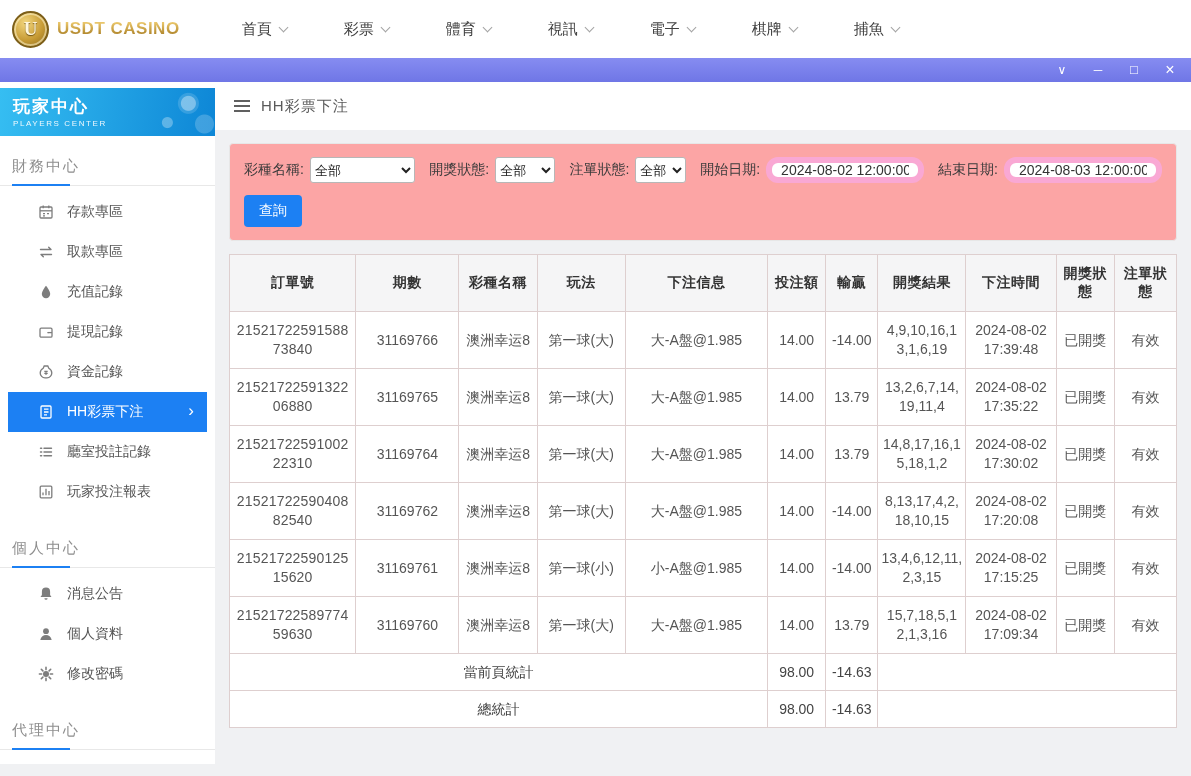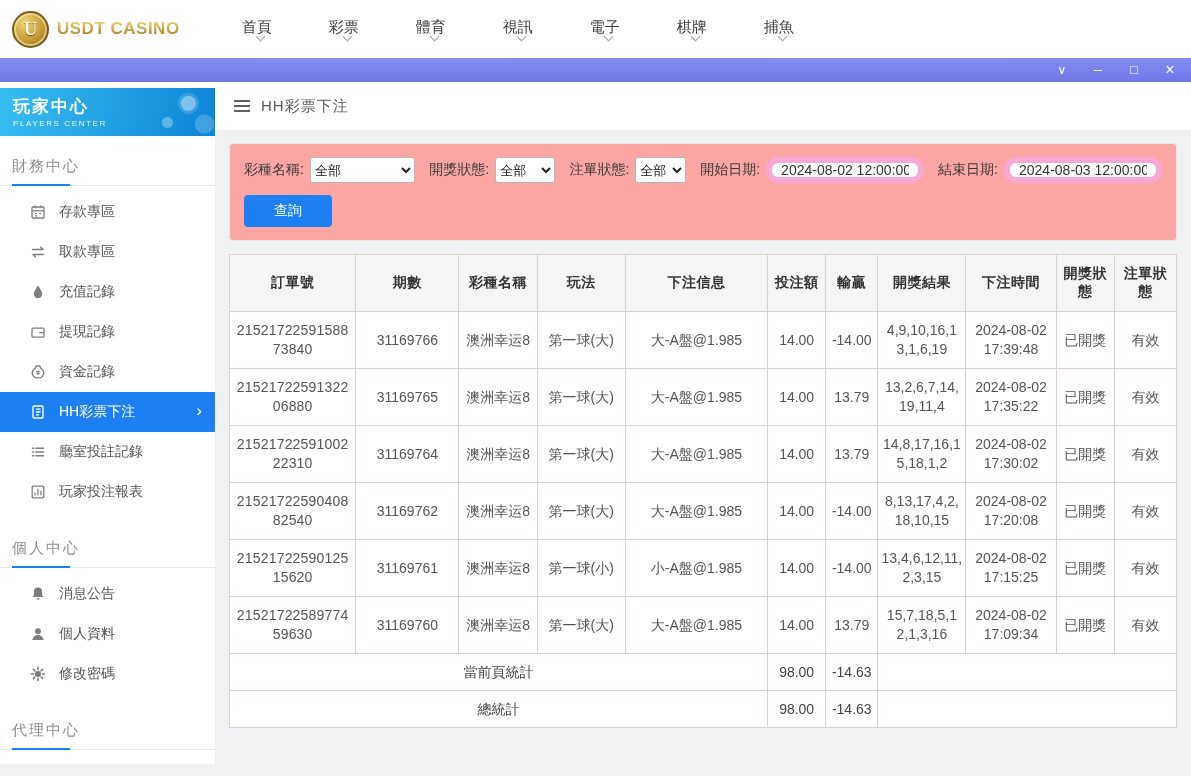--- a/index.html
+++ b/index.html
@@ -14,21 +14,21 @@
   .coin { width:37px; height:37px; border-radius:50%;
     background: radial-gradient(circle at 35% 30%, #f2d67e, #c79b35 55%, #8a671c);
     border:2px solid #7c5e18; box-shadow: inset 0 0 0 2px rgba(255,246,205,.55);
     display:flex; align-items:center; justify-content:center; }
   .coin-letter { font-family:"Liberation Serif","DejaVu Serif",serif; font-weight:bold; font-size:19px; color:#fff7dd; text-shadow:0 1px 1px #6b4f12; }
   .logo-text { font-size:17px; font-weight:800; letter-spacing:.5px;
     background: linear-gradient(180deg,#ecc96d 15%, #a87d23 85%);
     -webkit-background-clip:text; background-clip:text;
     color:#b9922f; -webkit-text-fill-color:transparent; }
   .top-nav { display:flex; margin-left:62px; gap:57px; }
-  .nav-item { display:flex; align-items:center; font-size:15px; color:#404040; cursor:pointer; white-space:nowrap;flex-direction:column; }
+  .nav-item { display:flex; align-items:center; font-size:15px; color:#404040; cursor:pointer; white-space:nowrap; }
   .chev { width:7px; height:7px; border-right:1.6px solid #a3a3a3; border-bottom:1.6px solid #a3a3a3;
     transform: rotate(45deg); margin-left:8px; margin-top:-4px; display:inline-block; }
   
   .titlebar { height:24px; background:linear-gradient(180deg,#868cf1,#6f76e6);
     display:flex; justify-content:flex-end; align-items:center; gap:22px; padding-right:14px; }
   .win-btn { color:#fff; font-size:12px; line-height:24px; width:14px; text-align:center; cursor:pointer; }
   [data-name="window-restore-chevron-icon"]::before { content:"\2228"; }
   [data-name="window-minimize-icon"]::before { content:"\2500"; }
   [data-name="window-maximize-icon"]::before { content:"\25A1"; font-size:13px; }
   [data-name="window-close-icon"]::before { content:"\00D7"; font-size:16px; }
@@ -39,21 +39,21 @@
   .sh-title { font-size:17px; font-weight:bold; letter-spacing:2px; }
   .sh-sub { font-size:8px; letter-spacing:1.6px; opacity:.92; margin-top:1px; }
   .sh-deco { position:absolute; right:0; top:0; width:70px; height:100%;
     background:
       radial-gradient(circle at 62% 32%, rgba(255,255,255,.45) 0 7px, rgba(255,255,255,.15) 8px 10px, transparent 11px),
       radial-gradient(circle at 32% 72%, rgba(255,255,255,.3) 0 5px, transparent 6px),
       radial-gradient(circle at 85% 75%, rgba(255,255,255,.2) 0 9px, transparent 10px); }
   .section-title { margin-top:15px; padding:6px 12px 9px; color:#8e8e8e; font-size:15px; letter-spacing:2px;
     border-bottom:1px solid #e8e8e8; position:relative; }
   .section-title::after { content:""; position:absolute; left:12px; bottom:-1px; width:58px; height:2px; background:var(--accent,#1c80f3); }
-  .menu { padding:6px 0;text-align:center; }
+  .menu { padding:6px 8px;text-align:center; }
   .menu-item { height:40px; display:flex; align-items:center; padding-left:30px; gap:13px;
     font-size:14px; color:#555; cursor:pointer; position:relative; }
   .menu-item .mi { width:16px; height:16px; display:inline-block; flex:none; color:#7d7d7d; }
   .menu-item .mi svg { width:16px; height:16px; display:block; }
   .menu-item.active { background:var(--accent,#1c80f3); color:#fff; }
   .menu-item.active .mi { color:#fff; }
   .menu-item.active::after { content:"\203A"; position:absolute; right:13px; top:50%; transform:translateY(-54%); font-size:17px; color:#fff; }
   
   .main { position:absolute; left:215px; top:82px; right:0; bottom:0; background:#f0f1f3; display:flex; flex-direction:column; }
   .main-header { height:48px; background:#fff; display:flex; align-items:center; gap:11px; padding-left:19px; flex:none; }
@@ -62,21 +62,21 @@
   .page-title { font-size:15px; color:#5a5a5a; letter-spacing:1px; }
   .content { flex:1; padding:13px 14px 0; overflow:hidden; }
   .filter-card { background:#fca5a5; border:1px solid #e7e7e7; border-radius:4px; padding:13px 14px; }
   .filter-row { display:flex; align-items:center; }
   .f-label { font-size:14px; color:#3b3b3b; margin:0 6px 0 14px; white-space:nowrap; }
   .f-label:first-child { margin-left:0; }
   .f-select { height:26px; border:1px solid #b7b7b7; border-radius:3px; font-size:13px; color:#222; background:#fff; }
   .w110 { width:112px; } .w62 { width:64px; } .w54 { width:54px; }
   .f-input { width:158px; height:26px; border:6px solid #f9a8d4; border-radius:12px; font-size:14px; color:#333; padding:0 9px; }
   .btn-query { margin-top:12px; background:var(--accent,#1c80f3); color:#fff; border:none; border-radius:4px;
-    font-size:14px; padding:7px 30px; cursor:pointer; font-family:inherit; }
+    font-size:14px; padding:7px 15px; cursor:pointer; font-family:inherit; }
   .table-card { margin-top:13px; background:#fff; }
   table.bets-table { width:100%; border-collapse:collapse; table-layout:fixed; }
   .bets-table th, .bets-table td { border:1px solid var(--tborder,#decfcf); text-align:center; vertical-align:middle; }
   .bets-table th { background:#f5f5f6; color:#333; font-weight:bold; font-size:14px; padding:10px 2px; letter-spacing:.5px; }
   .bets-table td { font-size:14px; color:#555; padding:5px 3px; line-height:1.35; }
   tr.data-row td { height:57px; }
   tr.summary-row td { height:37px; color:#444; }
   .order-cell { word-break:break-all; letter-spacing:.2px; }
   .result-cell { word-break:break-all; }
 </style>

